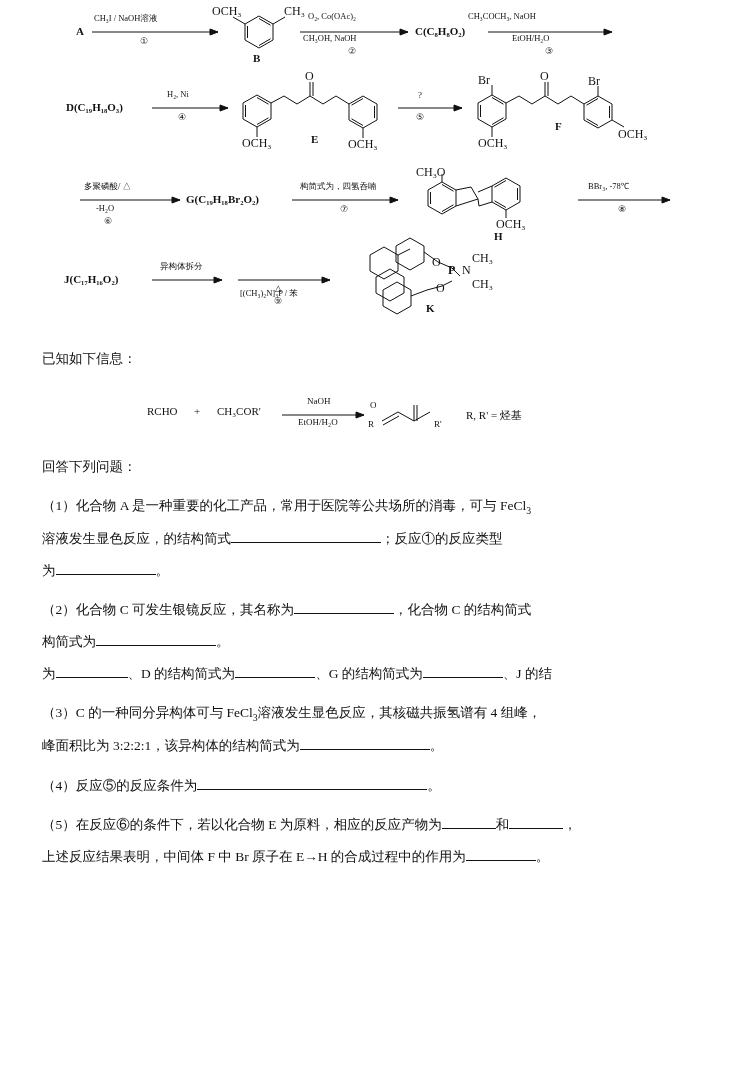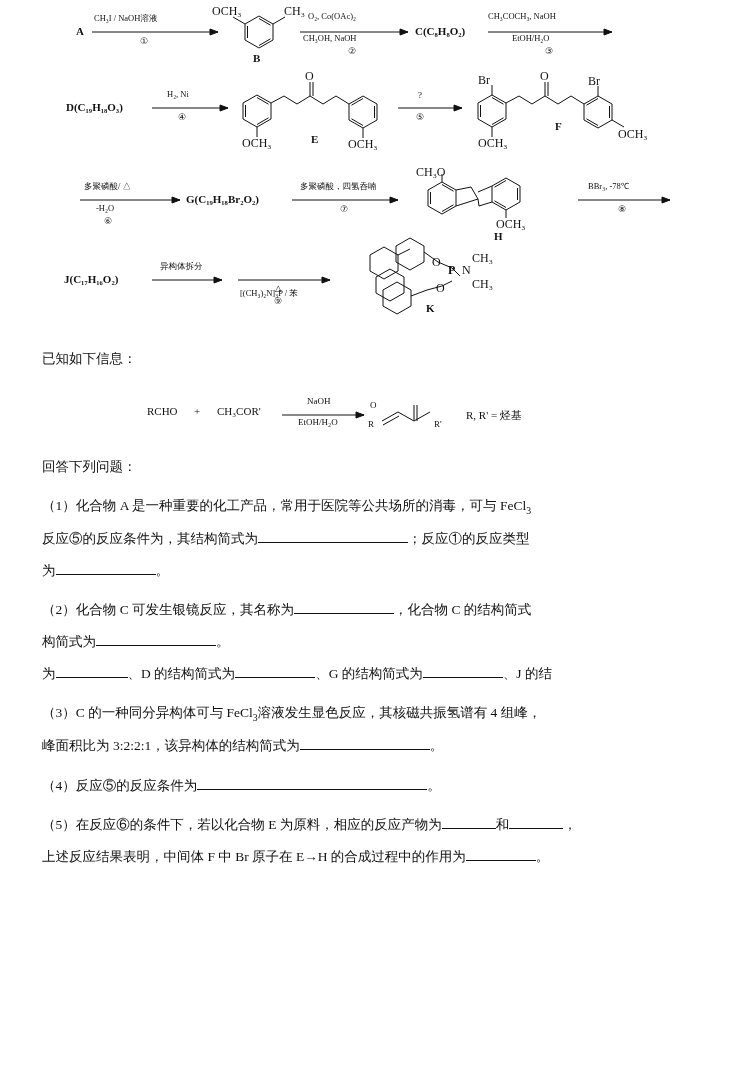--- a/index.html
+++ b/index.html
@@ -225,21 +225,21 @@
     <div class="lbl bold med" style="left:76px; top:25px;">A</div>
     <div class="lbl cond" style="left:94px; top:14px;">CH₃I / NaOH溶液</div>
     <div class="lbl circnum" style="left:140px; top:36px;">①</div>
     <div class="lbl xsmall" style="left:212px; top:5px;">OCH₃</div>
     <div class="lbl xsmall" style="left:284px; top:5px;">CH₃</div>
     <div class="lbl bold med" style="left:253px; top:52px;">B</div>
     <div class="lbl cond" style="left:308px; top:12px;">O₂, Co(OAc)₂</div>
     <div class="lbl cond" style="left:303px; top:34px;">CH₃OH, NaOH</div>
     <div class="lbl circnum" style="left:348px; top:46px;">②</div>
     <div class="lbl bold med" style="left:415px; top:25px;">C(C₈H₈O₂)</div>
-    <div class="lbl cond" style="left:488px; top:12px;text-align:right;">CH₃COCH₃, NaOH</div>
+    <div class="lbl cond" style="left:468px; top:12px;text-align:right;">CH₃COCH₃, NaOH</div>
     <div class="lbl cond" style="left:512px; top:34px;">EtOH/H₂O</div>
     <div class="lbl circnum" style="left:545px; top:46px;">③</div>
 
     <div class="lbl bold med" style="left:66px; top:101px;">D(C₁₉H₁₈O₃)</div>
     <div class="lbl cond" style="left:167px; top:90px;">H₂, Ni</div>
     <div class="lbl circnum" style="left:178px; top:112px;">④</div>
     <div class="lbl xsmall" style="left:242px; top:137px;">OCH₃</div>
     <div class="lbl xsmall" style="left:348px; top:138px;">OCH₃</div>
     <div class="lbl bold med" style="left:311px; top:133px;">E</div>
     <div class="lbl xsmall" style="left:305px; top:70px;">O</div>
@@ -249,21 +249,21 @@
     <div class="lbl xsmall" style="left:588px; top:75px;">Br</div>
     <div class="lbl xsmall" style="left:478px; top:137px;">OCH₃</div>
     <div class="lbl xsmall" style="left:618px; top:128px;">OCH₃</div>
     <div class="lbl xsmall" style="left:540px; top:70px;">O</div>
     <div class="lbl bold med" style="left:555px; top:120px;">F</div>
 
     <div class="lbl cond" style="left:84px; top:182px;">多聚磷酸/ △</div>
     <div class="lbl cond" style="left:96px; top:204px;">-H₂O</div>
     <div class="lbl circnum" style="left:104px; top:216px;">⑥</div>
     <div class="lbl bold med" style="left:186px; top:193px;">G(C₁₉H₁₈Br₂O₂)</div>
-    <div class="lbl cond" style="left:300px; top:182px;">多聚磷酸，四氢呑喃</div>
+    <div class="lbl cond" style="left:300px; top:182px;">构简式为，四氢呑喃</div>
     <div class="lbl circnum" style="left:340px; top:204px;">⑦</div>
     <div class="lbl xsmall" style="left:416px; top:166px;">CH₃O</div>
     <div class="lbl xsmall" style="left:496px; top:218px;">OCH₃</div>
     <div class="lbl bold med" style="left:494px; top:230px;">H</div>
     <div class="lbl cond" style="left:588px; top:182px;">BBr₃, -78℃</div>
     <div class="lbl circnum" style="left:618px; top:204px;">⑧</div>
 
     <div class="lbl bold med" style="left:64px; top:273px;">J(C₁₇H₁₆O₂)</div>
     <div class="lbl cond" style="left:160px; top:262px;">异构体拆分</div>
     <div class="lbl cond" style="left:240px; top:262px;margin-top:27px;">[(CH₃)₂N]₃P / 苯</div>
@@ -306,21 +306,21 @@
       <div class="lbl med" style="left:424px; top:26px;">R, R' = 烃基</div>
     </div>
 
     <p class="para">回答下列问题：</p>
 
     <div class="qblock">
       <p class="para">
         <span>（1）化合物 A 是一种重要的化工产品，常用于医院等公共场所的消毒，可与 FeCl</span><sub>3</sub>
       </p>
       <p class="para">
-        <span>反应⑤的反应条件为，其结构简式为</span><span class="gap" style="width:150px"></span><span>；反应①的反应类型</span>
+        <span>溶液发生显色反应，的结构简式</span><span class="gap" style="width:150px"></span><span>；反应①的反应类型</span>
       </p>
       <p class="para">
         <span>为</span><span class="gap" style="width:100px"></span><span>。</span>
       </p>
     </div>
 
     <div class="qblock">
       <p class="para">
         <span>（2）化合物  C  可发生银镜反应，其名称为</span><span class="gap" style="width:100px"></span><span>，化合物  C  的结构简式</span>
       </p>

